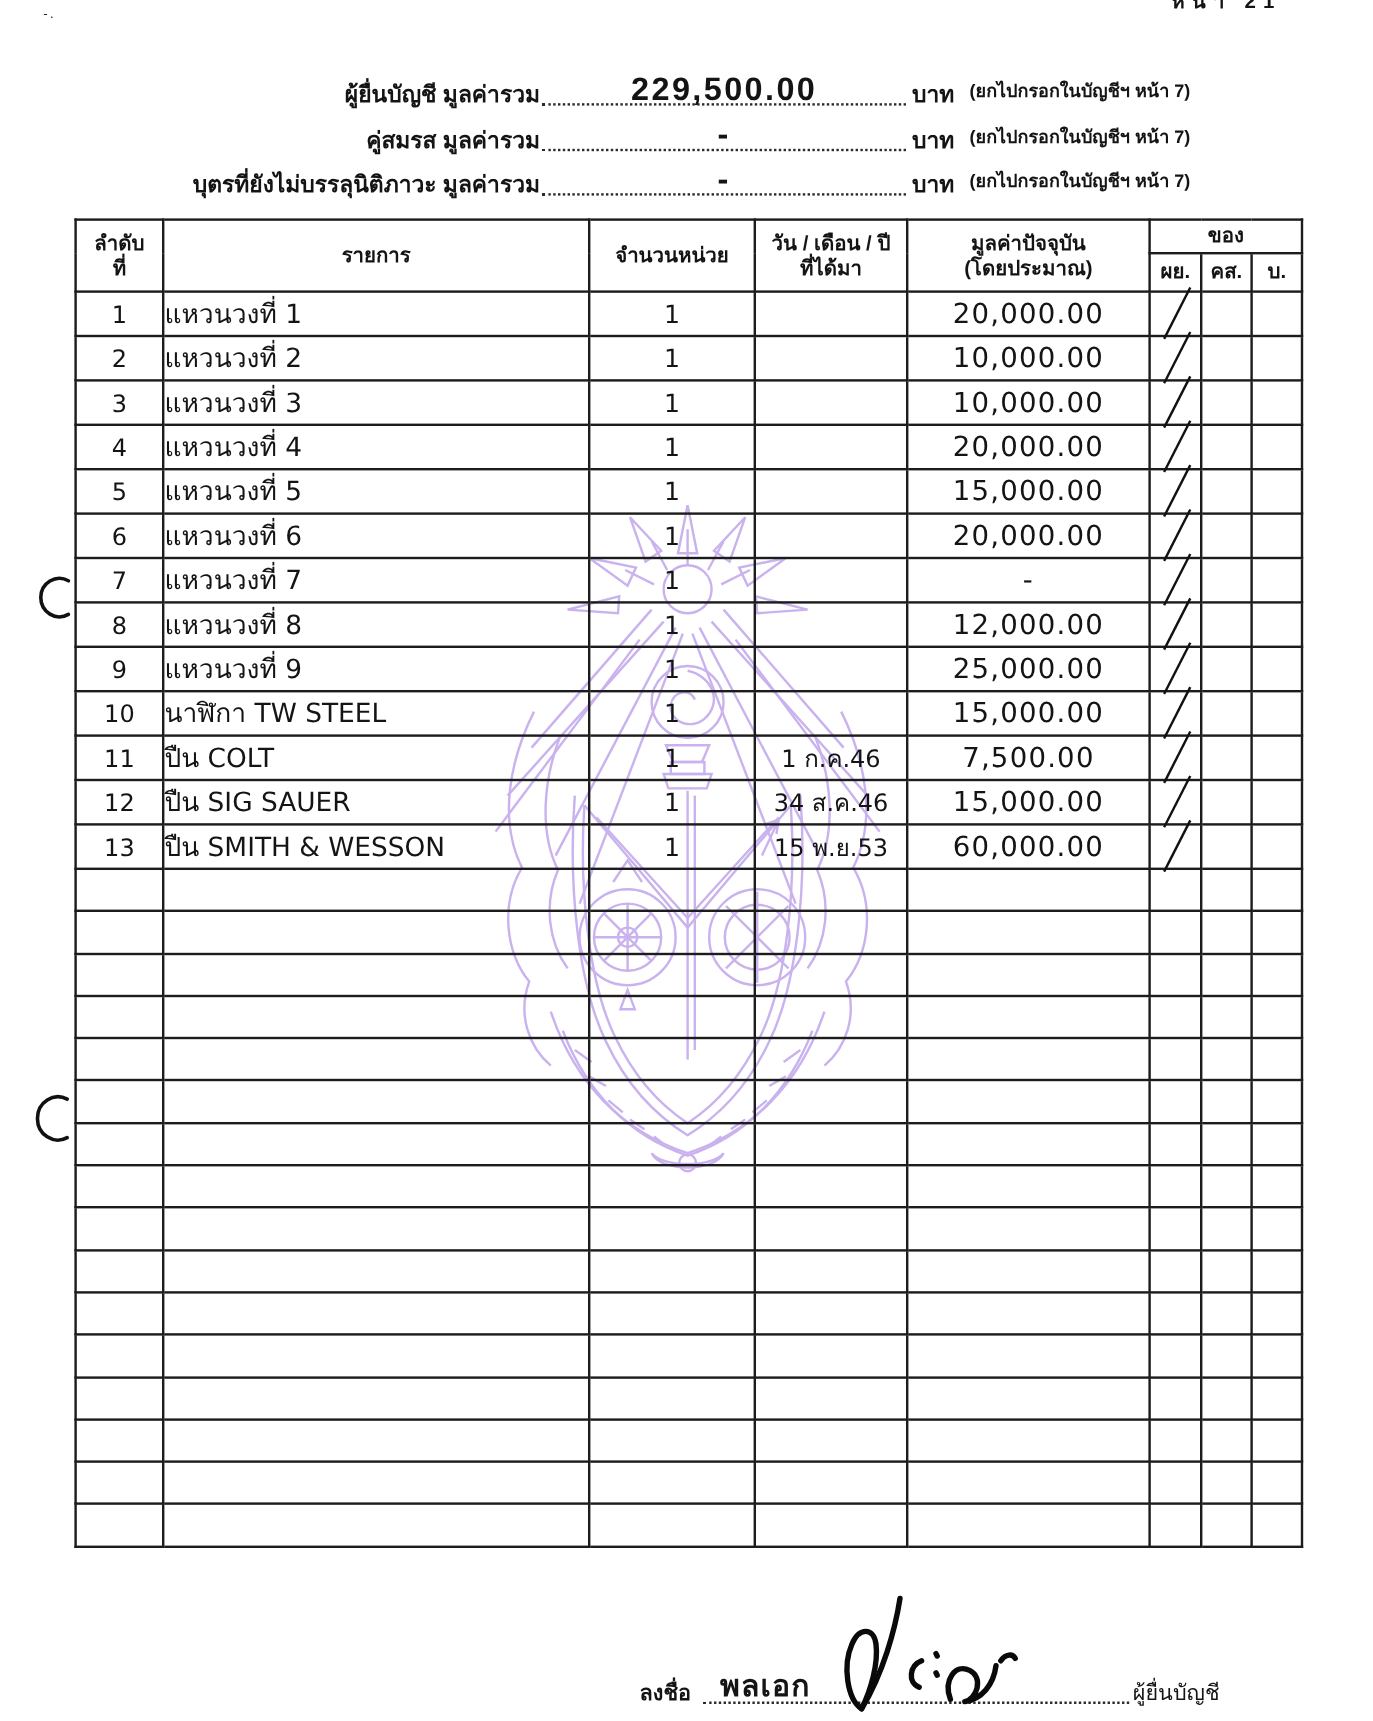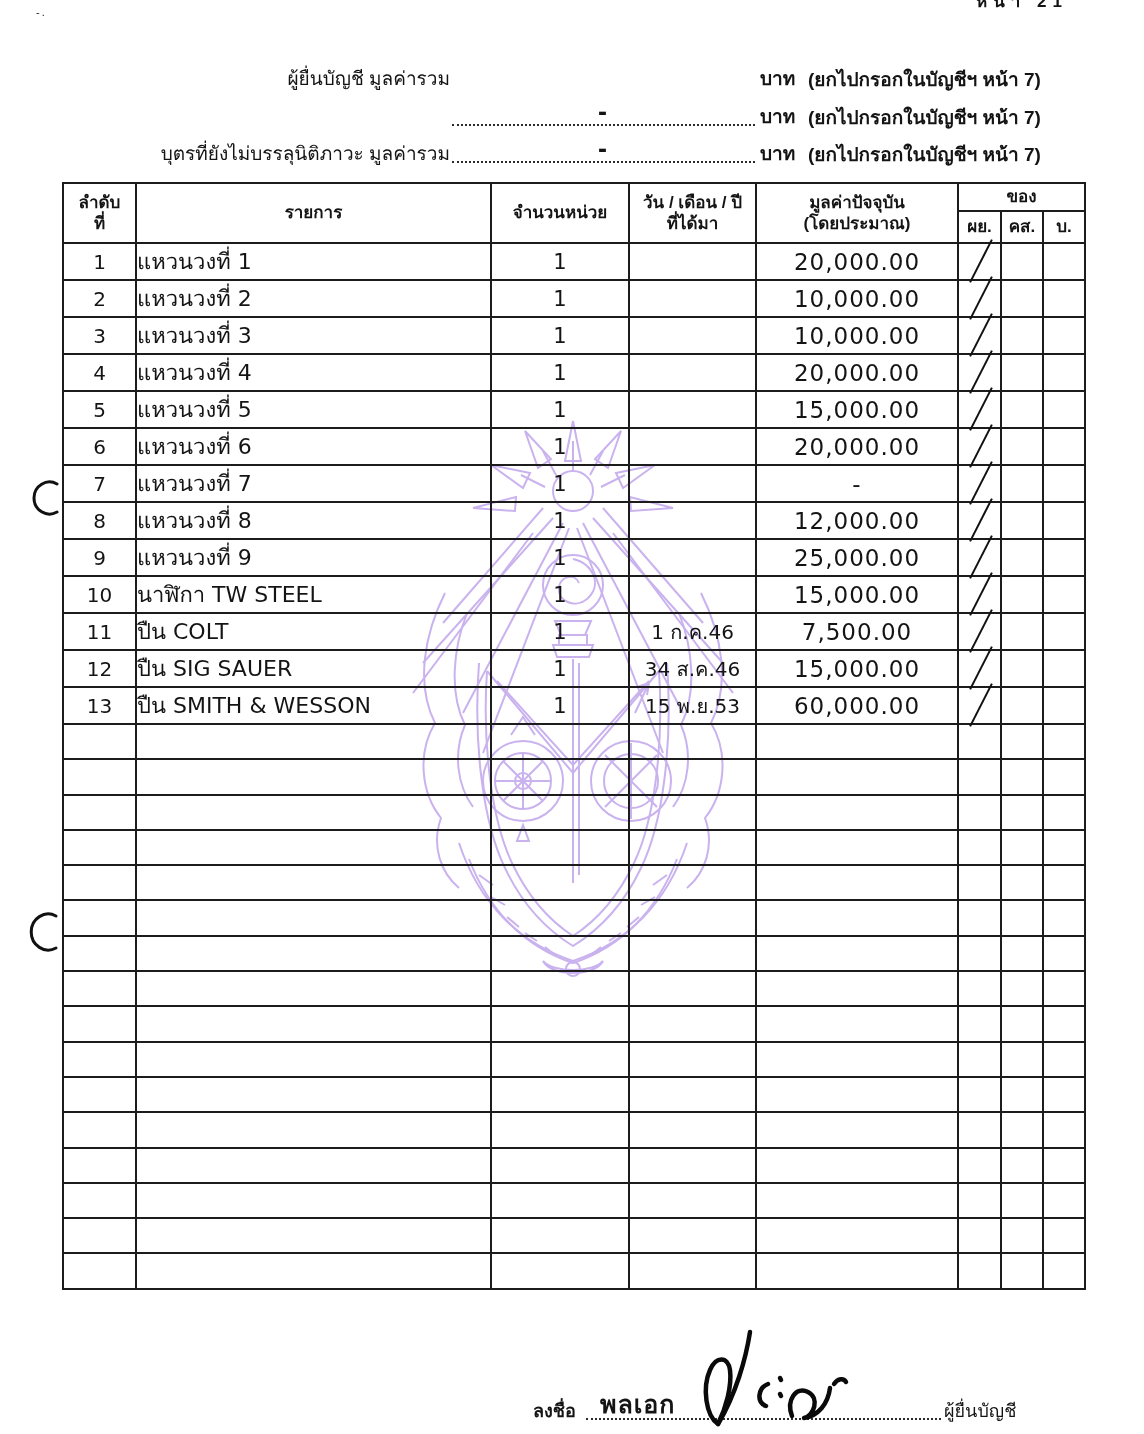--- a/index.html
+++ b/index.html
@@ -12,25 +12,25 @@
     overflow:hidden;
   }
   
   .stray{position:absolute;top:6px;left:36px;font-size:11px;letter-spacing:2px;color:#222;}
   .pagenum-clip{position:absolute;top:0;left:940px;width:140px;height:9px;overflow:hidden;margin-left:36px;}
   .pagenum-clip span{display:block;transform:translateY(-13px);font-weight:bold;font-size:17px;letter-spacing:6px;}
   
   .title{position:absolute;top:13px;left:0;right:10px;text-align:center;font-size:20px;font-weight:bold;}
   
   .sum-row{position:absolute;left:0;width:1144px;height:37px;}
-  .sum-label{position:absolute;left:0;top:8px;width:450px;text-align:right;font-size:19px;font-weight:normal;white-space:nowrap;}
+  .sum-label{position:absolute;left:0;top:8px;width:450px;text-align:right;font-size:19px;font-weight:bold;white-space:nowrap;}
   .sum-dots{position:absolute;left:452px;top:0;width:303px;height:31px;border-bottom:2px dotted #2b2b2b;}
   .sum-value{position:absolute;left:0;bottom:-4px;width:100%;text-align:center;font-size:27px;letter-spacing:2px;font-weight:bold;white-space:nowrap;}
   .sum-baht{position:absolute;left:760px;top:8px;font-size:19px;font-weight:bold;white-space:nowrap;}
-  .sum-note{position:absolute;left:808px;top:9px;font-size:19px;font-weight:bold;white-space:nowrap;}
+  .sum-note{position:absolute;left:808px;top:9px;font-size:15px;font-weight:bold;white-space:nowrap;}
   
   .watermark{position:absolute;left:383px;top:413px;z-index:0;}
   
   table.assets{
     position:absolute;left:62px;top:182px;z-index:1;
     width:1022px;border-collapse:collapse;table-layout:fixed;
     background:transparent;
   }
   table.assets th,table.assets td{
     border:2px solid #1c1c1c;padding:0;margin:0;
@@ -72,24 +72,28 @@
 <div class="page">
 
   <div class="stray">-.</div>
   <div class="pagenum-clip">
     <span>หน้า 21</span>
   </div>
 
 
   <div class="sum-row" style="top:55px;">
     <span class="sum-label">ผู้ยื่นบัญชี  มูลค่ารวม</span>
+    <span class="sum-dots">
+      <span class="sum-value">229,500.00</span>
+    </span>
     <span class="sum-baht">บาท</span>
     <span class="sum-note">(ยกไปกรอกในบัญชีฯ หน้า 7)</span>
   </div>
   <div class="sum-row" style="top:93px;">
+    <span class="sum-label">คู่สมรส  มูลค่ารวม</span>
     <span class="sum-dots">
       <span class="sum-value">-</span>
     </span>
     <span class="sum-baht">บาท</span>
     <span class="sum-note">(ยกไปกรอกในบัญชีฯ หน้า 7)</span>
   </div>
   <div class="sum-row" style="top:130px;padding-left:20px;">
     <span class="sum-label">บุตรที่ยังไม่บรรลุนิติภาวะ  มูลค่ารวม</span>
     <span class="sum-dots">
       <span class="sum-value">-</span>

